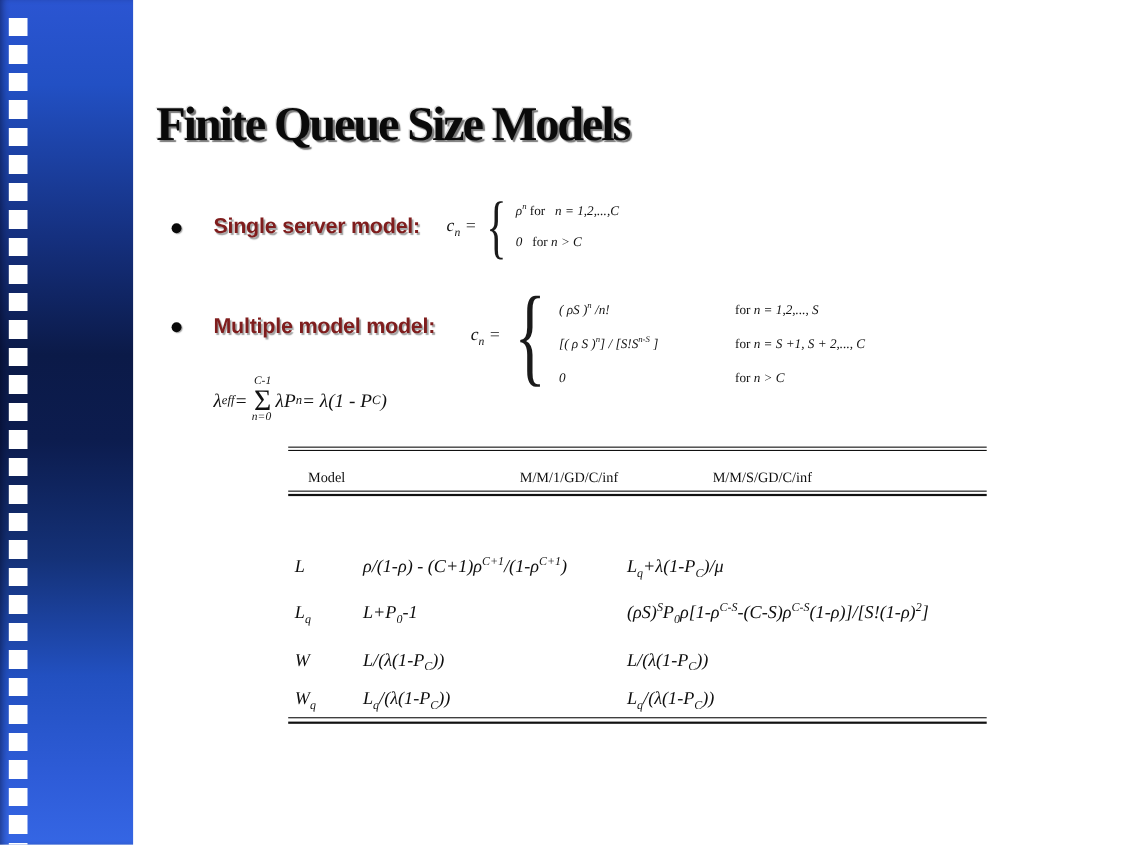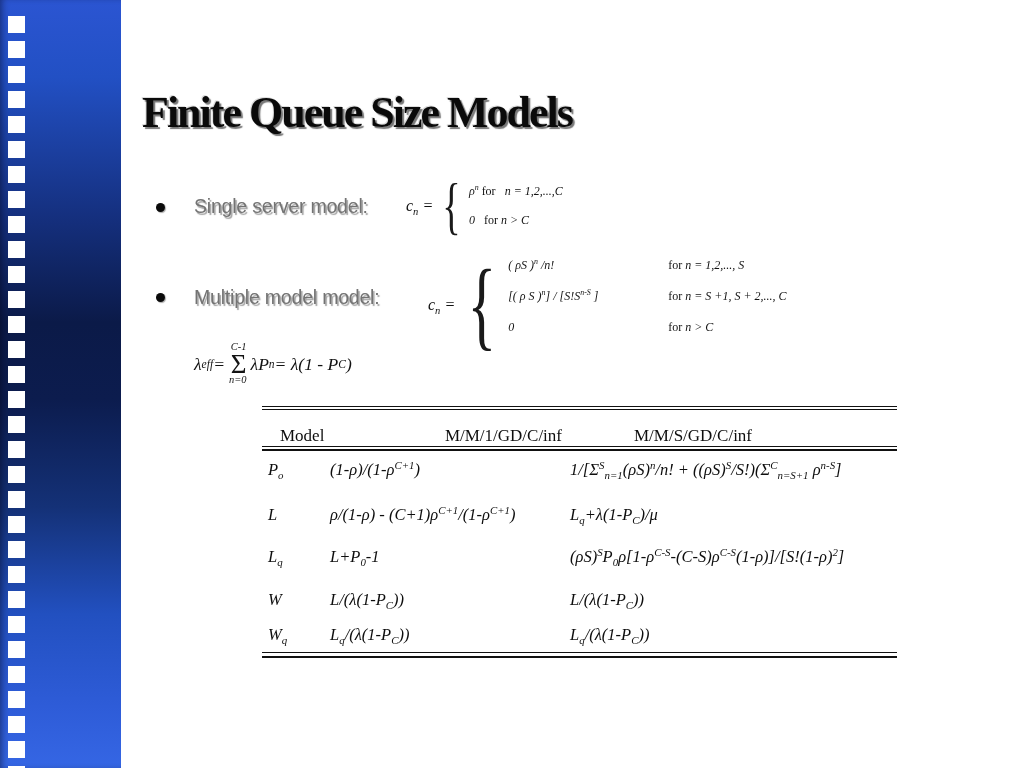--- a/index.html
+++ b/index.html
@@ -29,57 +29,57 @@
     text-shadow: 2px 2px 1px #777777, -1px -1px 0 #dcdcdc;
     white-space:nowrap;
   }
 
   
   .bullet-dot {
     position:absolute; width:9px; height:9px; border-radius:50%; background:#0a0a0a;
     box-shadow:1px 1px 1px rgba(110,110,110,0.6);
   }
   .bullet-label {
-    position:absolute; font-family:"Liberation Sans", sans-serif; font-weight:400;
-    font-size:19.5px; letter-spacing:-0.2px; color:#737373; white-space:nowrap;
+    position:absolute; font-family:"Liberation Sans", sans-serif; font-weight:700;
+    font-size:19.5px; letter-spacing:-0.2px; color:#7f1d1d; white-space:nowrap;
     text-shadow:1.5px 1.5px 1px rgba(110,110,110,0.65);
     text-align:center;
   }
 
   
   .formula {
     position:absolute; font-family:"Liberation Serif", serif; font-style:italic;
     color:#121212; display:flex; align-items:center; white-space:nowrap;
   }
   .formula sub, .formula sup, .tbl sub, .tbl sup { font-size:66%; line-height:0; }
   .rm { font-style:normal; }
   .f-lhs { font-size:16px; margin-right:3px; }
   .brace { font-style:normal; line-height:0.9; transform:scaleX(0.6); color:#1a1a1a; font-weight:400; }
   .brace-2 { font-size:64px; }
   .brace-3 { font-size:100px; }
   .case-lines { display:flex; flex-direction:column; margin-left:2px; }
   .case-line { display:flex; align-items:baseline; font-size:12px; }
   .f-single .case-line { height:29px; align-items:center; }
-  .f-multi .case-line { height:31px; align-items:flex-start; }
+  .f-multi .case-line { height:31px; align-items:flex-end; }
   .f-multi .f-expr { min-width:160px; }
   .f-expr, .f-cond { white-space:nowrap; }
 
   .lambda-formula { font-size:17.5px; }
   .sum { display:inline-flex; flex-direction:column; align-items:flex-end; line-height:1; margin:0 4px; vertical-align:middle; }
   .sum .lim { font-size:10.5px; }
   .sum .sigma { font-size:27px; font-style:normal; line-height:0.85; }
 
   
   .tbl { position:absolute; left:262px; top:404px; width:635px; height:256px;
          font-family:"Liberation Serif", serif; color:#0e0e0e; }
   .rule { position:absolute; left:0; right:0; }
   .rule-top { top:2px;  height:4px; border-top:1.5px solid #111; border-bottom:1.5px solid #111; }
   .rule-mid { top:42px; height:5px; border-top:1px solid #111; border-bottom:2px solid #111; }
   .rule-bot { top:248px;height:6px; border-top:1px solid #111; border-bottom:2.5px solid #111; }
-  .thead { position:absolute; top:22px; left:0; right:0; height:22px; font-size:17px; }
+  .thead { position:absolute; top:22px; left:0; right:0; height:22px; font-size:13px; }
   .th { position:absolute; white-space:nowrap; }
   .h0 { left:18px; }
   .h1 { left:100px; width:200px; text-align:right; }
   .h2 { left:331px; width:200px; text-align:center; }
   .trow { position:absolute; left:0; right:0; height:26px; font-style:italic; font-size:16.5px; }
   .r0 { top:56px; } .r1 { top:101px; } .r2 { top:143px; } .r3 { top:186px; } .r4 { top:221px; }
   .td { position:absolute; white-space:nowrap; }
   .c0 { left:6px; } .c1 { left:68px; } .c2 { left:308px; }
 </style>
 </head>
@@ -139,25 +139,20 @@
 
   <div class="tbl">
     <div class="rule rule-top"></div>
     <div class="thead">
       <span class="th h0">Model</span>
       <span class="th h1">M/M/1/GD/C/inf</span>
       <span class="th h2">M/M/S/GD/C/inf</span>
     </div>
     <div class="rule rule-mid"></div>
 
-    <div class="trow r0">
-      <span class="td c0">P<sub>o</sub></span>
-      <span class="td c1">(1-ρ)/(1-ρ<sup>C+1</sup>)</span>
-      <span class="td c2">1/[Σ<sup>S</sup><sub>n=1</sub>(ρS)<sup>n</sup>/n! + ((ρS)<sup>S</sup>/S!)(Σ<sup>C</sup><sub>n=S+1</sub> ρ<sup>n-S</sup>]</span>
-    </div>
     <div class="trow r1">
       <span class="td c0">L</span>
       <span class="td c1">ρ/(1-ρ) - (C+1)ρ<sup>C+1</sup>/(1-ρ<sup>C+1</sup>)</span>
       <span class="td c2">L<sub>q</sub>+λ(1-P<sub>C</sub>)/μ</span>
     </div>
     <div class="trow r2">
       <span class="td c0">L<sub>q</sub></span>
       <span class="td c1">L+P<sub>0</sub>-1</span>
       <span class="td c2">(ρS)<sup>S</sup>P<sub>0</sub>ρ[1-ρ<sup>C-S</sup>-(C-S)ρ<sup>C-S</sup>(1-ρ)]/[S!(1-ρ)<sup>2</sup>]</span>
     </div>

